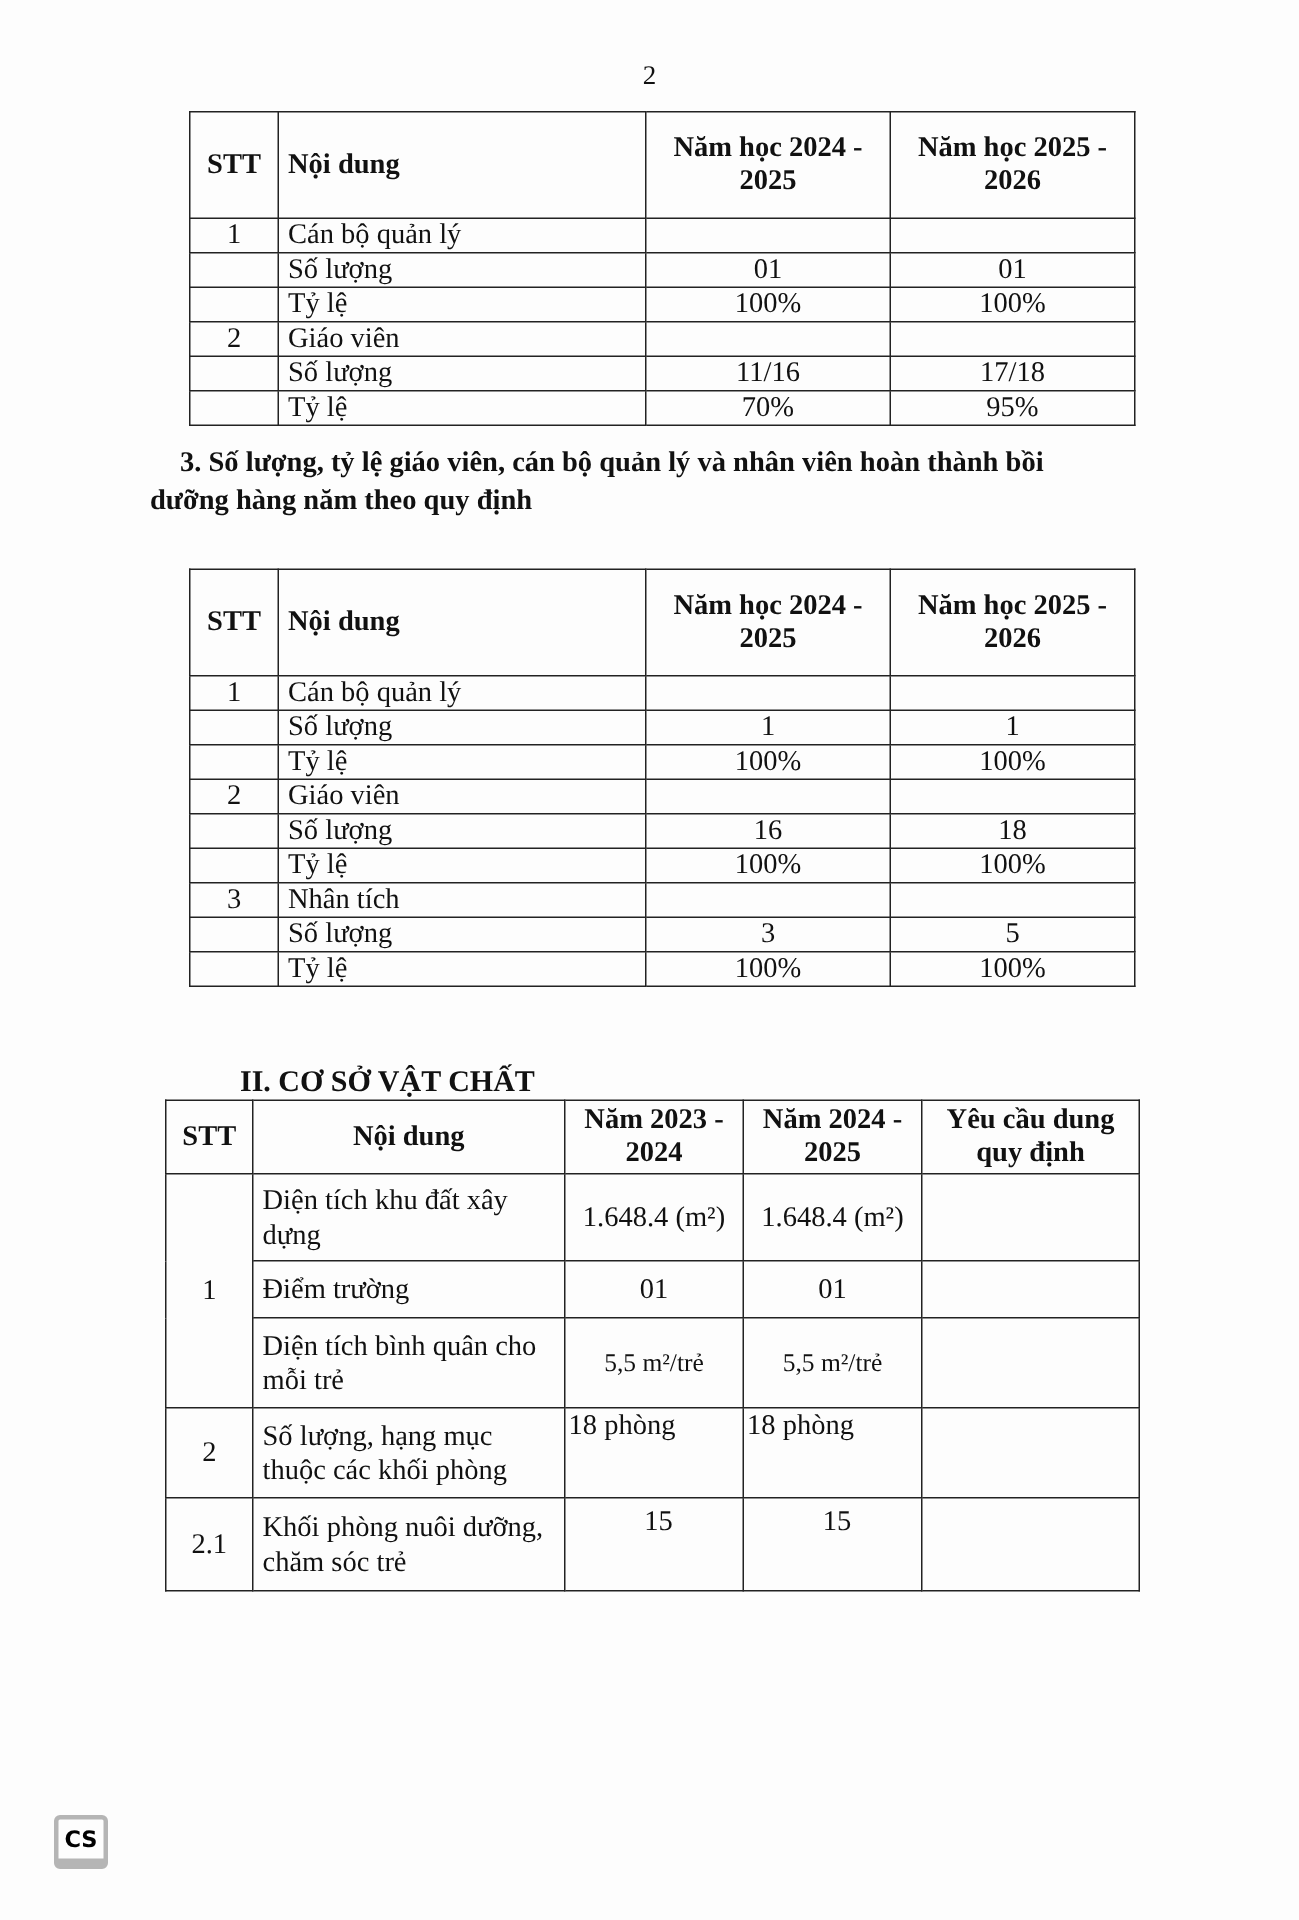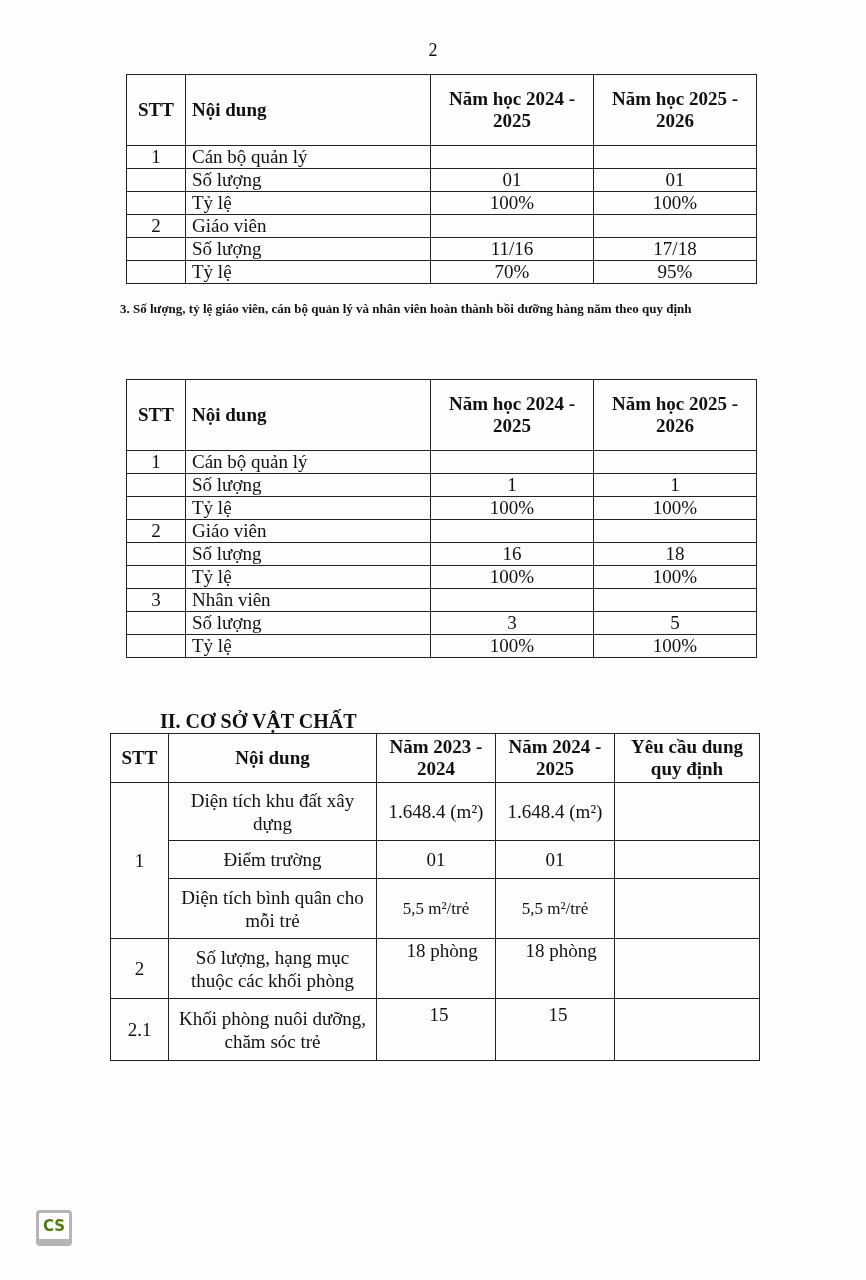--- a/index.html
+++ b/index.html
@@ -10,37 +10,37 @@
   td, th { border:1.5px solid #222; padding:0 6px; vertical-align:middle; }
   th { font-weight:bold; }
   .t1 { left:126px; top:74px; width:631px; }
   .t2 { left:126px; top:379px; width:631px; }
   .t1 th, .t2 th { height:70px; }
   .t1 td, .t2 td { height:22px; line-height:22px; }
   .c-stt { width:46px; text-align:center; }
   .c-nd { width:232px; text-align:left; }
   .c-v { text-align:center;border-radius:27px; }
   .bold { font-weight:normal; }
-  .heading3 { position:absolute; left:100px; top:296px; width:640px; font-weight:bold; font-size:13px; line-height:25px; text-indent:20px; }
+  .heading3 { position:absolute; left:100px; top:296px; width:640px; font-weight:bold; font-size:19px; line-height:25px; text-indent:20px; }
   .heading2 { position:absolute; left:112px; top:710px; font-weight:bold; font-size:20px;margin-left:48px; }
   .t3 { left:110px; top:733px; width:650px; }
   .t3 th { height:48px; line-height:22px; }
-  .t3 td { line-height:23px;text-align:center; }
+  .t3 td { line-height:23px; }
   .r-a { height:58px; }
   .r-b { height:38px; }
   .r-c { height:60px; }
   .r-d { height:60px; }
   .r-e { height:62px;margin-top:44px; }
-  .top-left { vertical-align:top; text-align:left; padding-left:18px;font-family:Liberation Serif, serif; }
+  .top-left { vertical-align:top; text-align:left; padding-left:2px;font-family:Liberation Serif, serif; }
   .top-center { vertical-align:top; text-align:center; padding-top:4px;padding-left:12px; }
   .watermark { position:absolute; left:36px; top:1210px; display:flex; align-items:center; color:#b5b5b5;
                font-family:"DejaVu Sans", sans-serif; font-size:27px; }
   .cs-icon { width:36px; height:36px; border:3px solid #b5b5b5; border-radius:4px; box-sizing:border-box;
              font-size:15px; font-weight:bold; display:flex; align-items:center; justify-content:center;
-             margin-right:14px; color:#4d7c0f; border-bottom-width:7px; }
+             margin-right:14px; color:#000000; border-bottom-width:7px; }
 </style>
 </head>
 <body>
 
 <div class="pagenum">2</div>
 
 <table class="t1">
   <thead>
     <tr>
       <th class="c-stt">STT</th>
@@ -132,21 +132,21 @@
         <td class="c-v">18</td>
       </tr>
       <tr>
         <td class="c-stt"></td>
         <td class="c-nd">Tỷ lệ</td>
         <td class="c-v">100%</td>
         <td class="c-v">100%</td>
       </tr>
       <tr>
         <td class="c-stt">3</td>
-        <td class="c-nd bold">Nhân viên</td>
+        <td class="c-nd bold">Nhân tích</td>
         <td class="c-v"></td>
         <td class="c-v"></td>
       </tr>
       <tr>
         <td class="c-stt"></td>
         <td class="c-nd">Số lượng</td>
         <td class="c-v">3</td>
         <td class="c-v">5</td>
       </tr>
       <tr>

